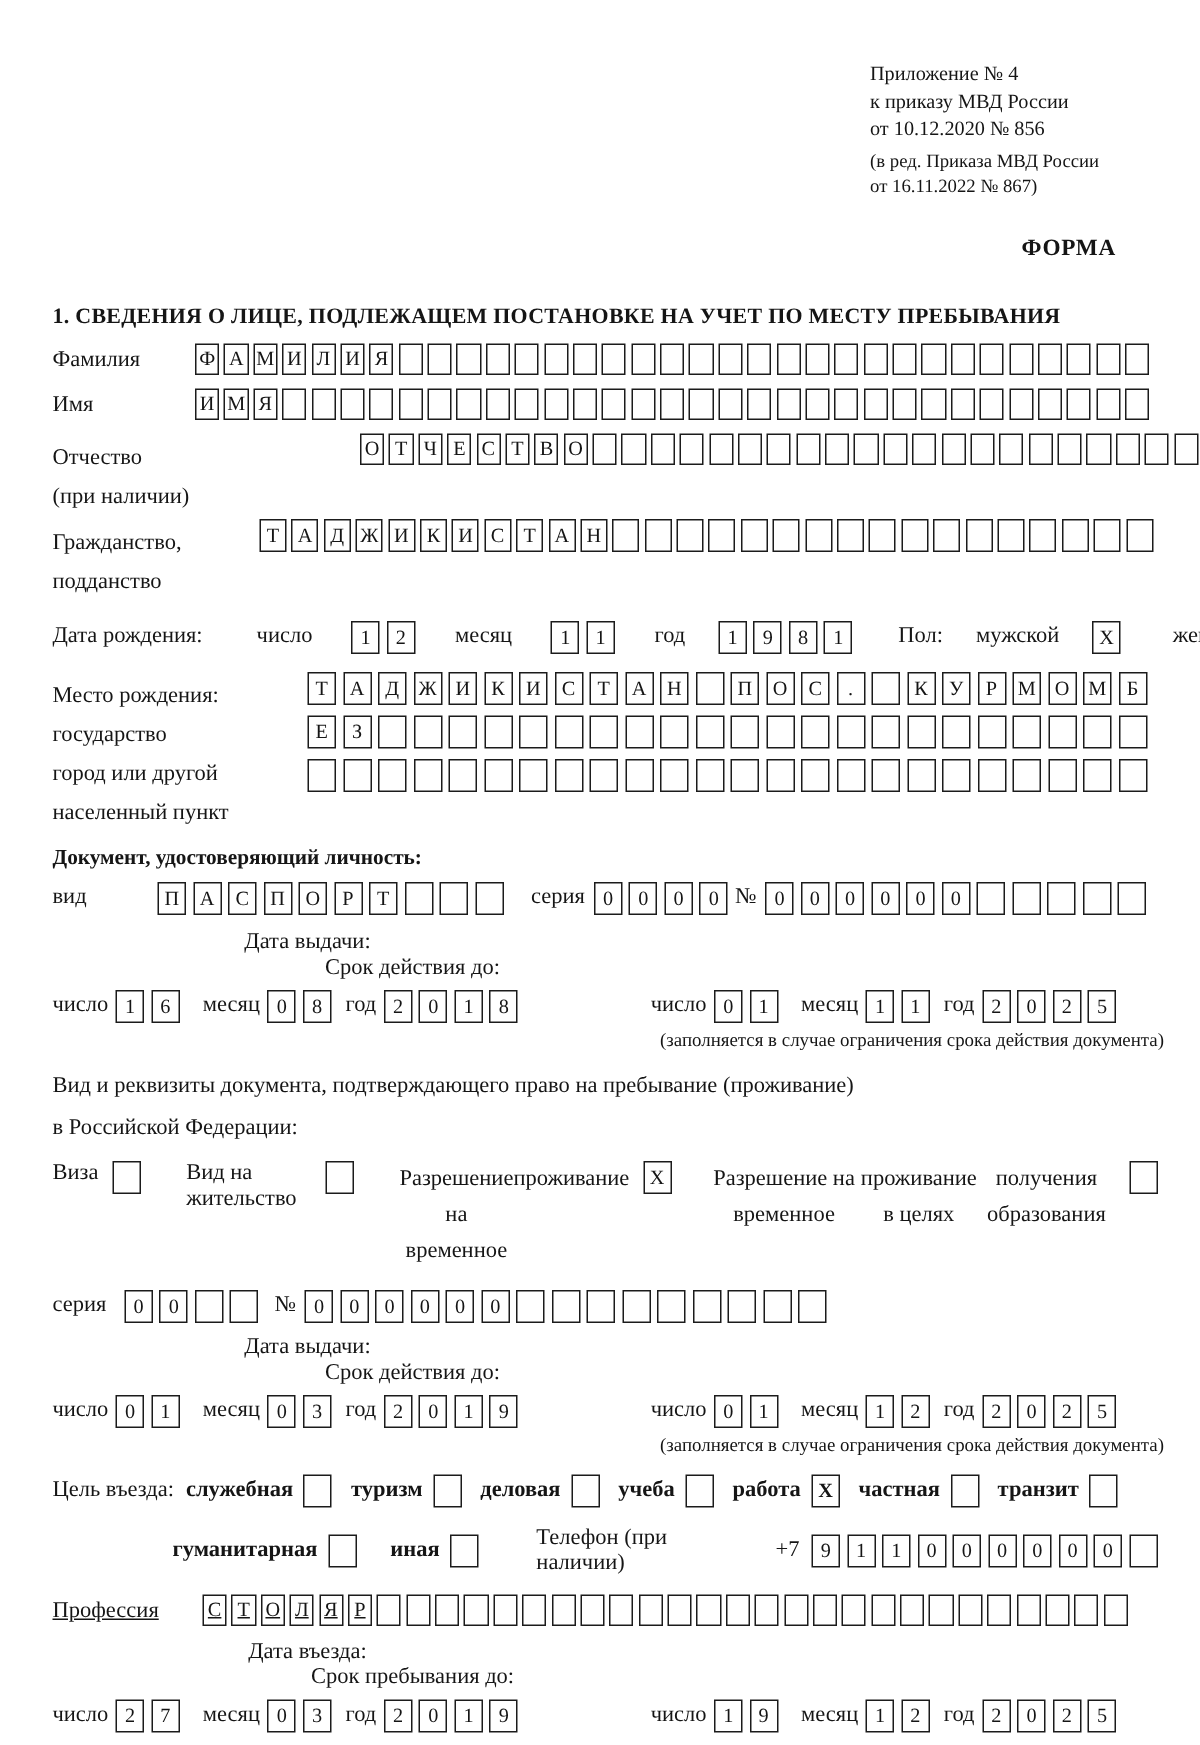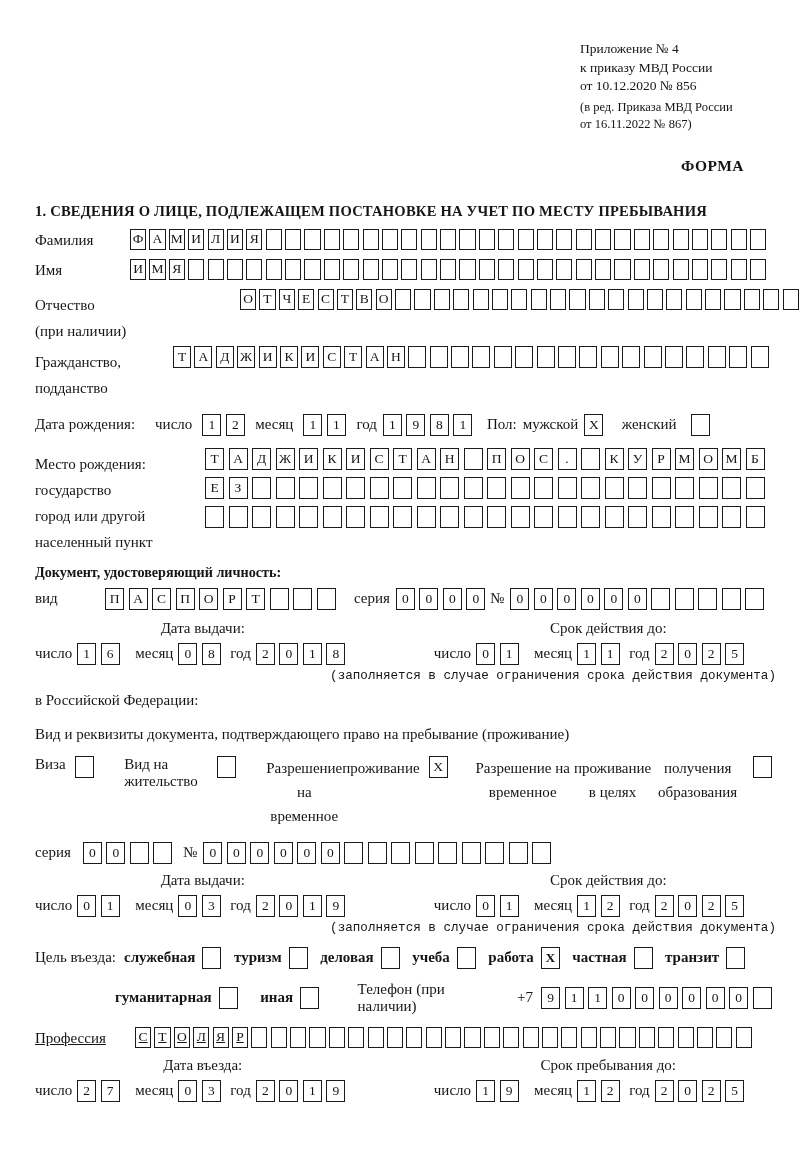--- a/index.html
+++ b/index.html
@@ -29,27 +29,27 @@
   
   .boxes{display:flex;flex:none;}
   .box{flex:none;box-sizing:border-box;width:16.2px;height:21px;border:1.6px solid #1b1b1b;margin-right:3.2px;
        display:inline-flex;align-items:center;justify-content:center;font-size:13.5px;line-height:1;background:#fff;}
   .bw .box{width:19px;height:22px;margin-right:4.5px;}   
   .bm .box{width:18px;height:22px;margin-right:3.4px;}   
   .mb{margin-bottom:7px;}
   .col{display:flex;flex-direction:column;}
 
   
-  .dates-head{display:flex;margin-top:10px;font-size:15px;}
+  .dates-head{display:flex;margin-top:10px;font-size:15px;flex-direction:column;}
   .dh-left{width:340px;text-align:center;}
   .dh-right{width:340px;text-align:center;margin-left:70px;}
   .daterow{display:flex;margin-top:6px;}
   .dgroup{display:flex;align-items:center;gap:5px;}
   .dg-right{margin-left:84px;}
-  .fine-note{margin-top:4px;text-align:right;font-size:12.6px;font-family:Liberation Mono, monospace;}
+  .fine-note{margin-top:4px;text-align:right;font-size:12.6px;}
 
   .plain-line{font-size:15px;margin-top:12px;line-height:1.5;}
 
   
   .cbrow{display:flex;align-items:flex-start;margin-top:10px;font-size:15px;}
   .cb-item{display:flex;align-items:flex-start;gap:9px;}
   .cb-lines{display:flex;flex-direction:row;text-align:center;line-height:1.6;}
   .purpose{display:flex;align-items:center;margin-top:12px;font-size:15px;gap:8px;flex-wrap:nowrap;}
   .pp{display:flex;align-items:center;gap:7px;font-weight:bold;}
 </style>
@@ -218,21 +218,21 @@
         <span class="box"></span>
         <span class="box"></span>
         <span class="box"></span>
         <span class="box"></span>
         <span class="box"></span>
         <span class="box"></span>
         <span class="box"></span>
       </span>
   </div>
 
-  <div class="row ai-c" style="margin-top:12px;">
+  <div class="row ai-c" style="margin-top:12px;gap:16px;">
     <span class="mini-lbl">Дата рождения:</span>
     <span class="mini-lbl ml20">число</span>
     <span class="boxes bw ml10">
         <span class="box">1</span>
         <span class="box">2</span>
       </span>
     <span class="mini-lbl ml6">месяц</span>
     <span class="boxes bw ml10">
         <span class="box">1</span>
         <span class="box">1</span>
@@ -422,22 +422,22 @@
       <span class="boxes bw">
           <span class="box">2</span>
           <span class="box">0</span>
           <span class="box">2</span>
           <span class="box">5</span>
         </span>
     </div>
   </div>
   <div class="fine-note">(заполняется в случае ограничения срока действия документа)</div>
 
+  <div class="plain-line">Вид и реквизиты документа, подтверждающего право на пребывание (проживание)</div>
   <div class="plain-line" style="margin-top:6px;">в Российской Федерации:</div>
-  <div class="plain-line">Вид и реквизиты документа, подтверждающего право на пребывание (проживание)</div>
 
   <div class="cbrow">
     <span class="cb-item">
       <span>Виза</span>
       <span class="boxes bw">
           <span class="box"></span>
         </span>
     </span>
     <span class="cb-item ml26">
       <span>Вид на жительство</span>

